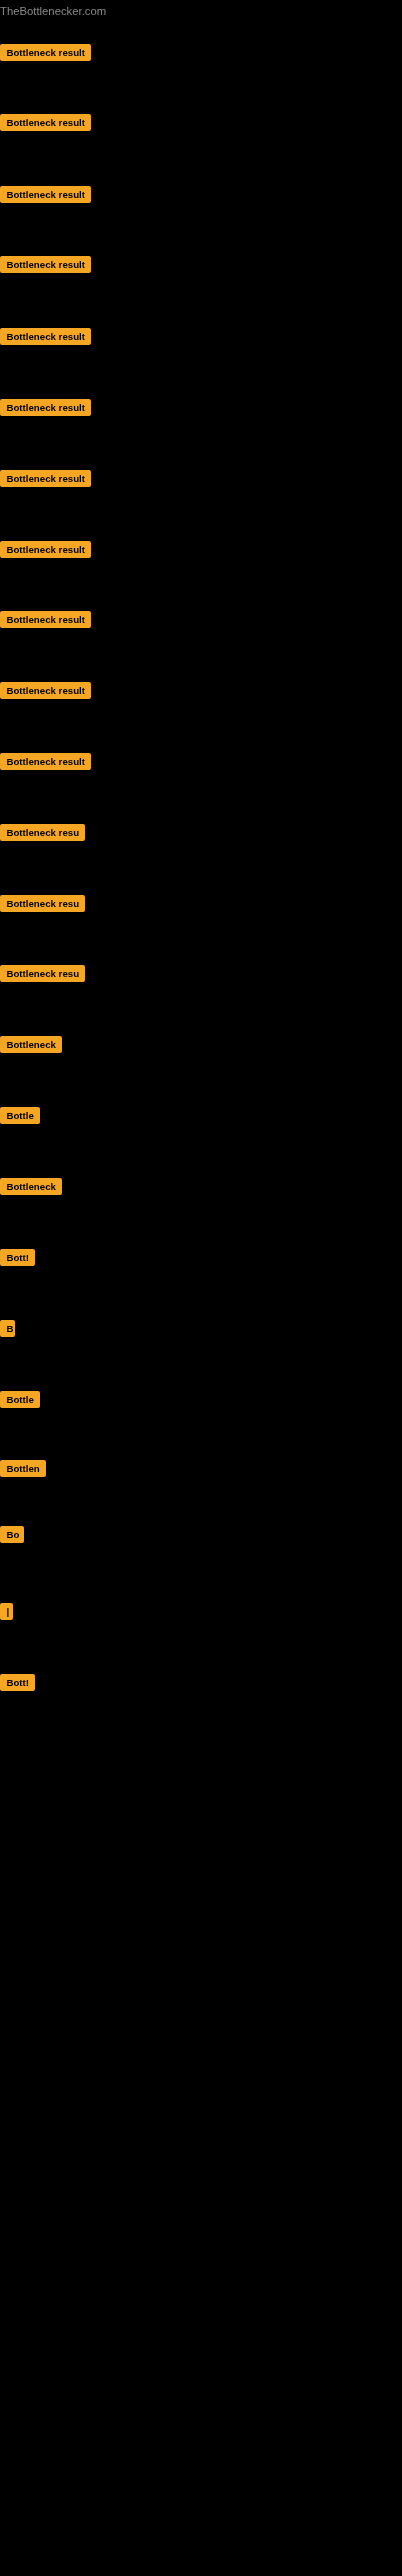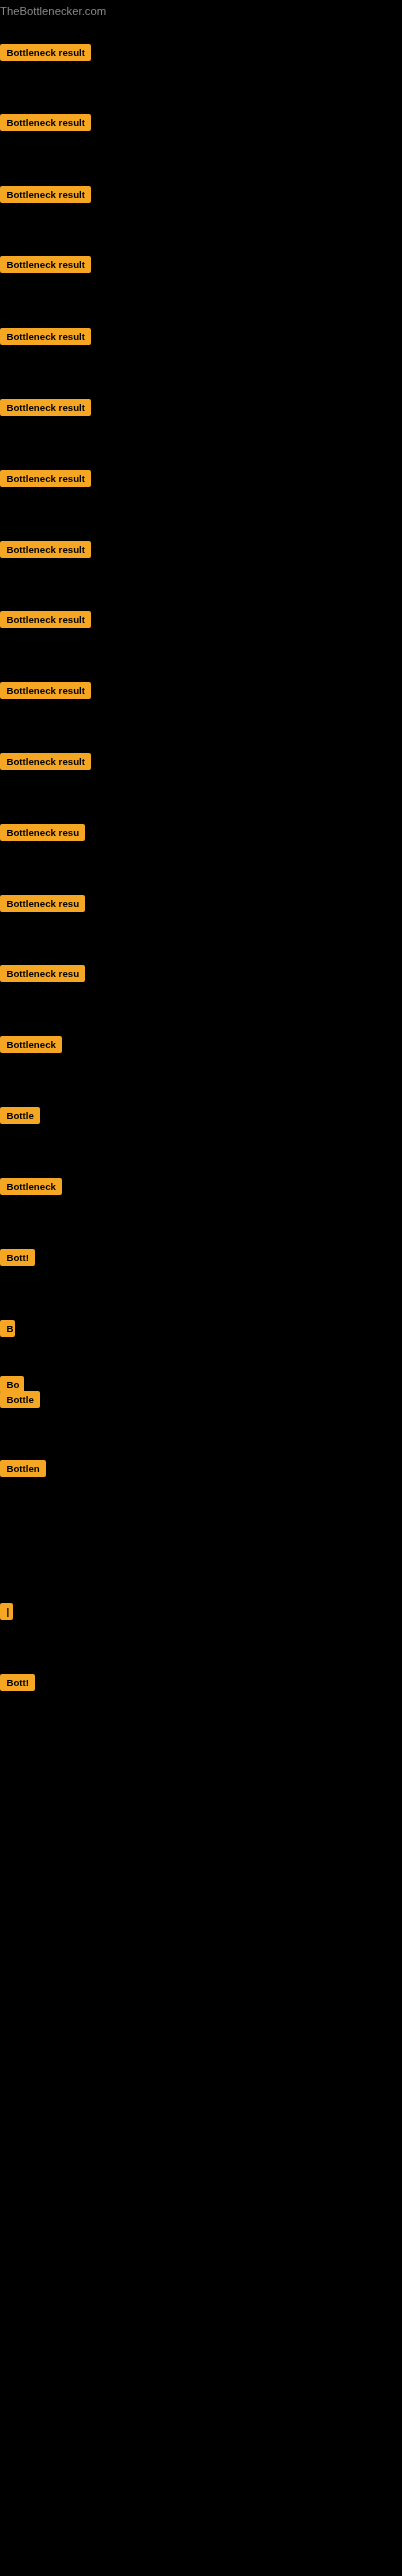--- a/index.html
+++ b/index.html
@@ -54,18 +54,18 @@
     <div class="bottleneck-badge" style="top: 731px; max-width: 119px;">Bottleneck result</div>
     <div class="bottleneck-badge" style="top: 802px; max-width: 105px;">Bottleneck resu</div>
     <div class="bottleneck-badge" style="top: 873px; max-width: 101px;">Bottleneck resu</div>
     <div class="bottleneck-badge" style="top: 943px; max-width: 97px;">Bottleneck resu</div>
     <div class="bottleneck-badge" style="top: 1014px; max-width: 72px;">Bottleneck</div>
     <div class="bottleneck-badge" style="top: 1085px; max-width: 44px;">Bottle</div>
     <div class="bottleneck-badge" style="top: 1156px; max-width: 68px;">Bottleneck</div>
     <div class="bottleneck-badge" style="top: 1227px; max-width: 39px;">Bott!</div>
     <div class="bottleneck-badge" style="top: 1298px; max-width: 14.5px;">B</div>
     <div class="bottleneck-badge" style="top: 1369px; max-width: 42px;">Bottle</div>
-    <div class="bottleneck-badge" style="top: 1354px; max-width: 24px;">Bo</div>
+    <div class="bottleneck-badge" style="top: 1504px; max-width: 24px;">Bo</div>
     <div class="bottleneck-badge" style="top: 1438px; max-width: 52px;">Bottlen</div>
     <div class="bottleneck-badge" style="top: 1581px; max-width: 8px;">|</div>
     <div class="bottleneck-badge" style="top: 1652px; max-width: 37px;">Bott!</div>
   </div>
 
 
 </body></html>

